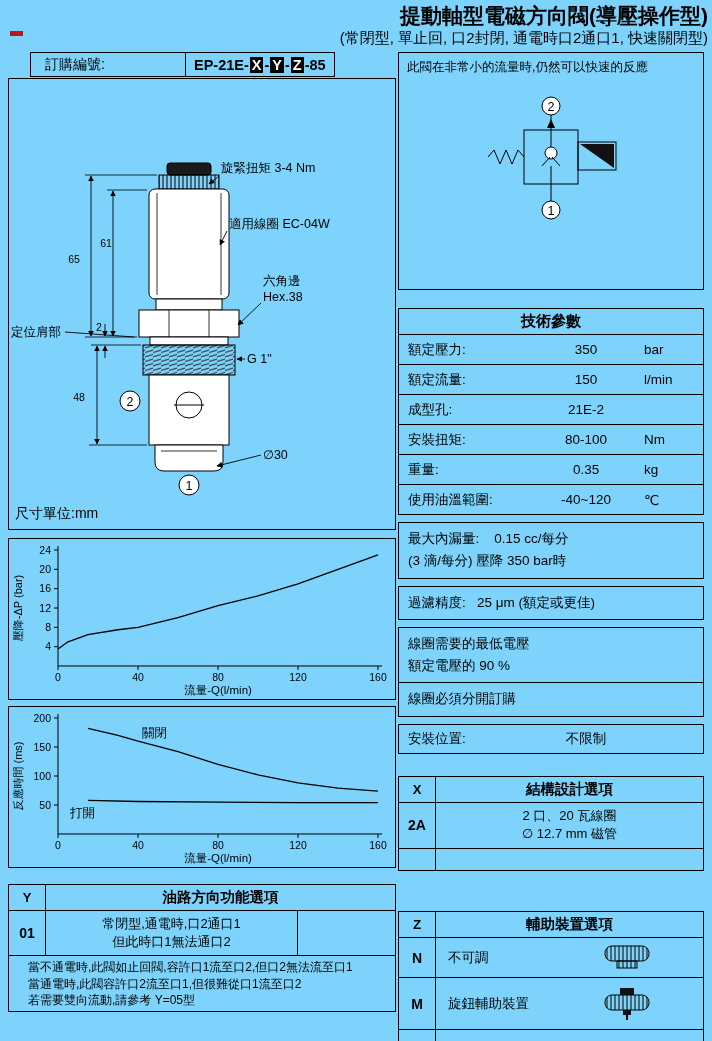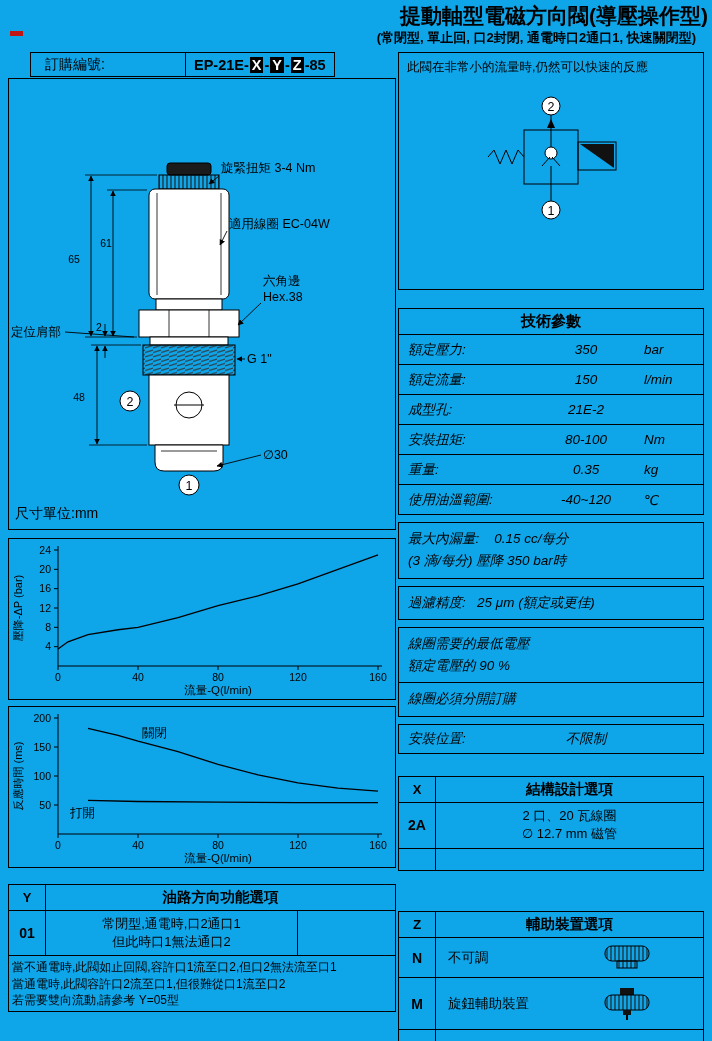--- a/index.html
+++ b/index.html
@@ -1,23 +1,23 @@
 <!DOCTYPE html>
 <html><head>
 <meta charset="utf-8">
 <style>
   html,body { margin:0; padding:0; background:#fff; }
-  .page { position:relative; width:712px; height:1041px; background:#0ea5e9;
+  .page { position:relative; width:712px; height:1041px; background:#7dd3fc;
           font-family:"Liberation Sans","DejaVu Sans",sans-serif; color:#000; overflow:hidden; }
   .abs { position:absolute; }
   .box { border:1px solid #000; box-sizing:border-box; }
 
   .logo-mark { left:10px; top:31px; width:13px; height:5px; background:#c11515; }
   .title { top:2px; right:4px; font-size:21px; font-weight:bold; white-space:nowrap; }
-  .subtitle { top:29px; right:16px; font-size:13px; font-weight:bold; white-space:nowrap; }
+  .subtitle { top:29px; right:4px; font-size:15px; font-weight:normal; white-space:nowrap; }
 
   .left-col  { left:8px;  top:52px; width:388px; }
   .right-col { left:398px; top:52px; width:306px; }
 
   .order-row { display:flex; margin-left:22px; height:25px; font-size:14px; }
   .order-label { border:1px solid #000; box-sizing:border-box; padding:3px 10px 0 14px; width:156px; }
   .order-code { border:1px solid #000; border-left:none; box-sizing:border-box; padding:0 8px;
                 font-weight:bold; font-size:14.5px; display:flex; align-items:center; }
   .seg { white-space:pre; }
   .seg.boxed { background:#000; color:#fff; padding:0 2px; margin:0 1px; }
@@ -52,30 +52,30 @@
   .z-row { min-height:40px; }
   .z-row.tall { min-height:52px; }
   .z-row.zempty { min-height:26px; }
   .z-content { flex:1; border:1px solid #000; border-left:none; border-top:none;
                box-sizing:border-box; display:flex; align-items:center; padding-left:12px; }
   .z-icon { margin-left:auto; margin-right:50px; display:flex; align-items:center; }
   .y-row { display:flex; }
   .y-text { width:252px; border:1px solid #000; border-left:none; border-top:none;
             box-sizing:border-box; text-align:center; padding:4px 0; line-height:1.4; }
   .y-fill { flex:1; border:1px solid #000; border-left:none; border-top:none; }
-  .y-foot { border:1px solid #000; border-top:none; padding:3px 3px; font-size:12px; line-height:1.35; }
+  .y-foot { border:1px solid #000; border-top:none; padding:3px 19px; font-size:12px; line-height:1.35; }
 
   .note-box { height:238px; position:relative; }
   .note-text { padding:6px 8px 0; font-size:12.5px; }
   .symbol { display:block; margin:14px auto 0; }
 
   .tech-table { margin-top:18px; font-size:13.5px; }
   .tech-title { text-align:center; font-weight:bold; font-size:15px; padding:3px 0; }
   .tech-row { border:1px solid #000; border-top:none; display:flex; align-items:center;
-              min-height:30px; padding:0 9px; box-sizing:border-box;font-style:italic; }
+              min-height:30px; padding:0 9px; box-sizing:border-box; }
   .tech-row.gap { border-top:1px solid #000; margin-top:7px; }
   .tech-row.lines { display:block; padding:5px 9px; }
   .tl { width:42%; }
   .tv { flex:1; text-align:center; }
   .tu { width:50px; }
   .tline { white-space:pre-wrap; line-height:1.65; }
 </style>
 </head>
 <body>
 

